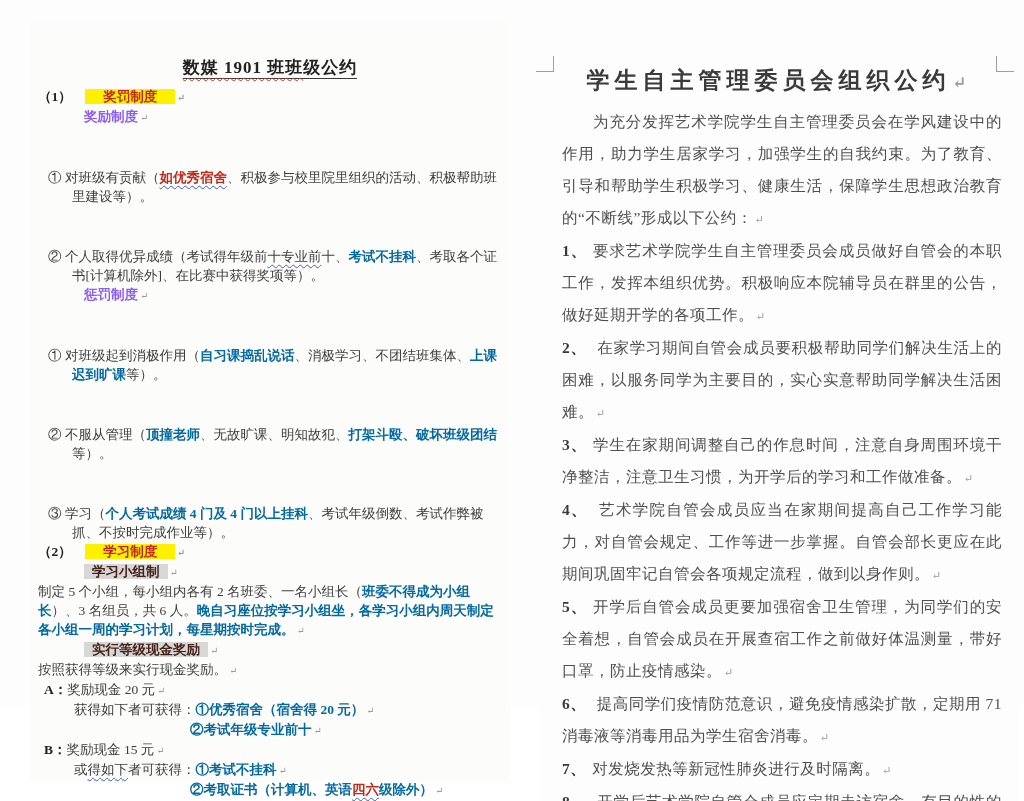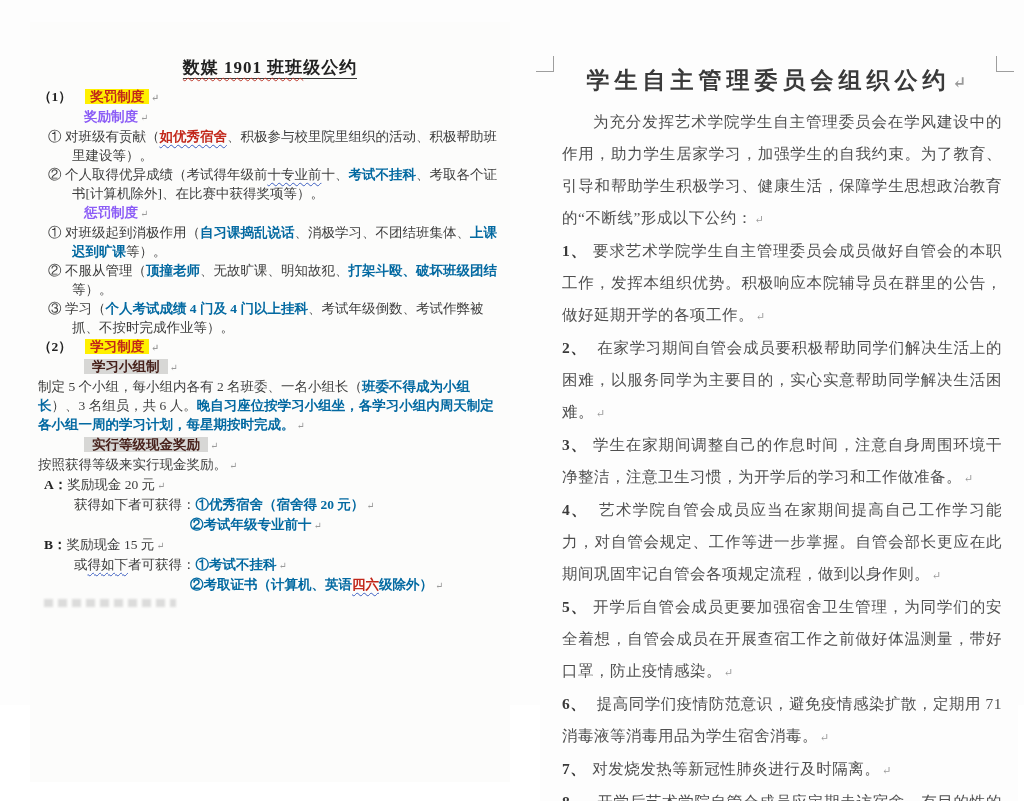--- a/index.html
+++ b/index.html
@@ -14,30 +14,30 @@
             margin:36px 0 10px 0; letter-spacing:1px; }
   .ltitle .sg-tw, .ltitle .sg-tu { border-bottom:1.5px solid #3a3a3a; padding-bottom:1px; }
   .ltitle .sg-tw { text-decoration:underline wavy #c0392b; text-decoration-thickness:1px;
                    text-underline-offset:4px; }
   .left-body { padding:0 6px 0 8px; }
 
   .lblk { min-height:19px; }
   .b-intro { text-indent:2em; }
   .b-h1   { font-weight:700; color:#222; }
   .b-sub  { margin-left:46px; }
-  .b-item { margin-left:10px; padding-left:24px; text-indent:-24px; }
+  .b-item { margin-left:10px; padding-left:24px; text-indent:-24px;margin-top:41px; }
   .b-p2   { }
   .b-ab   { margin-left:6px; }
   .b-i1   { margin-left:36px; }
   .b-i2   { margin-left:152px; }
 
   .sg-n  { }
   .sg-b  { font-weight:700; color:#222; }
   .sg-r  { color:#0369a1; font-weight:700;text-align:center; }
-  .sg-y  { color:#c2271a; font-weight:700; background:#fff000; padding:0 5px; }
+  .sg-y  { color:#c2271a; font-weight:700; background:#fff000; padding:0 18px; }
   .sg-h  { font-weight:700; color:#8b5cf6; }
   .sg-g  { font-weight:700; color:#46201a; background:#d7d7d5; padding:0 8px; }
   .sg-uw { text-decoration:underline wavy #3d5fc1; text-decoration-thickness:1px;
            text-underline-offset:3px; }
   .sg-rw { color:#c2271a; font-weight:700; text-decoration:underline wavy #3d5fc1;
            text-decoration-thickness:1px; text-underline-offset:3px; }
   .sg-m  { color:#9a9a9a; font-size:0.72em; margin-left:2px; }
 
   .faded-line { margin:4px 0 0 14px; width:132px; height:8px; opacity:.33; filter:blur(1px);
                 background:repeating-linear-gradient(90deg,#9c9c9c 0 9px,transparent 9px 14px); }

